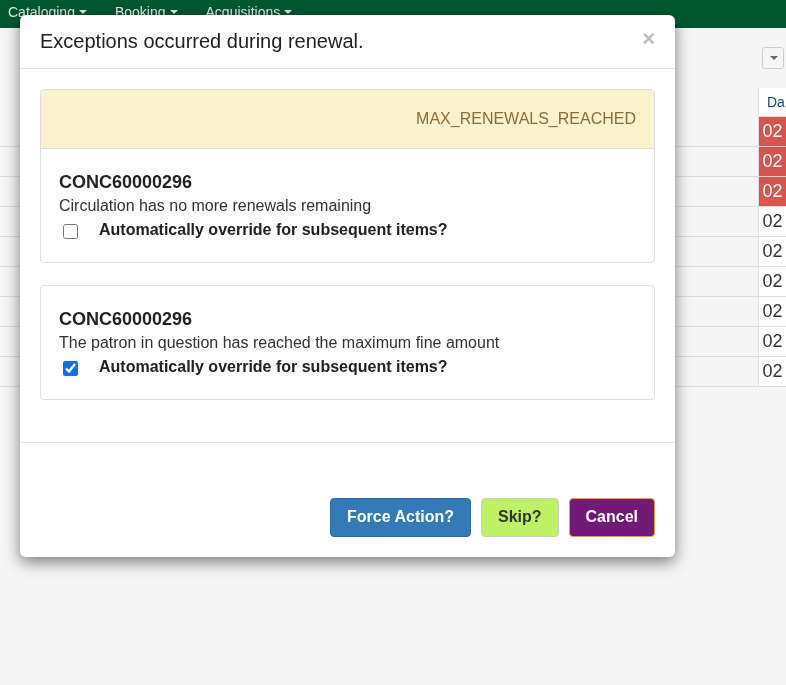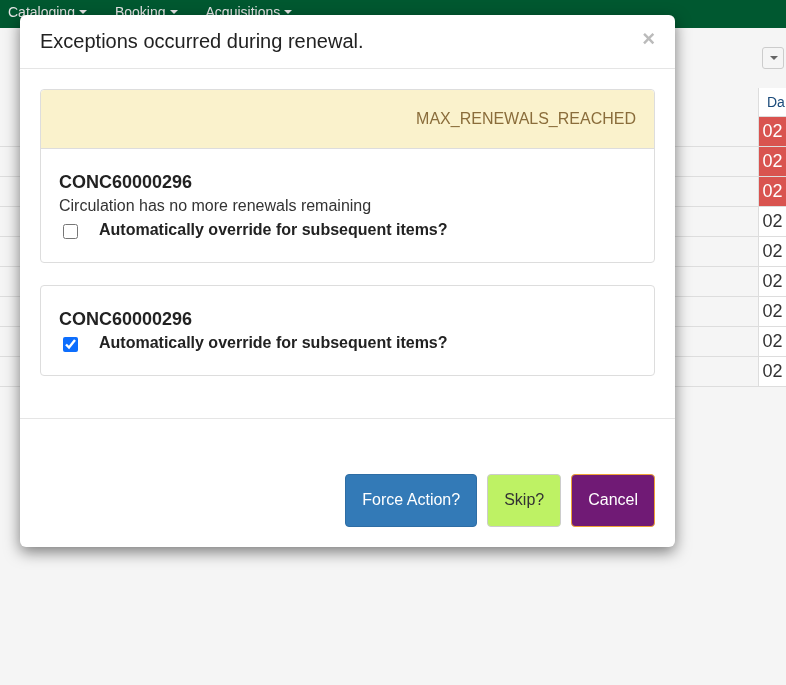--- a/index.html
+++ b/index.html
@@ -171,26 +171,27 @@
     border-top: 1px solid #e5e5e5;
     margin: 0 0 0 0;
   }
   .modal-footer {
     padding: 55px 20px 20px 20px;
     display: flex;
     justify-content: flex-end;
     gap: 10px;
   }
   .btn {
-    padding: 15px 16px;
+    padding: 8px 16px;
     font-size: 16px;
     border-radius: 4px;
     border: 1px solid transparent;
     cursor: pointer;
     line-height: 1.3;
+    font-weight: bold;
   }
   .btn-primary {
     background: #337ab7;
     border-color: #2e6da4;
     color: #fff;
   }
   .btn-default {
     background: #bef264;
     border-color: #ccc;
     color: #333;
@@ -279,20 +280,21 @@
         <label class="override-row">
           <input type="checkbox" style="">
           <span>Automatically override for subsequent items?</span>
         </label>
       </div>
     </div>
 
     <div class="panel">
       <div class="panel-body">
         <div class="barcode">CONC60000296</div>
+        <div class="reason">The patron in question has reached the maximum fine amount</div>
         <label class="override-row">
           <input type="checkbox" checked="" style="">
           <span>Automatically override for subsequent items?</span>
         </label>
       </div>
     </div>
 
   </div>
 
   <div class="modal-sep"></div>

